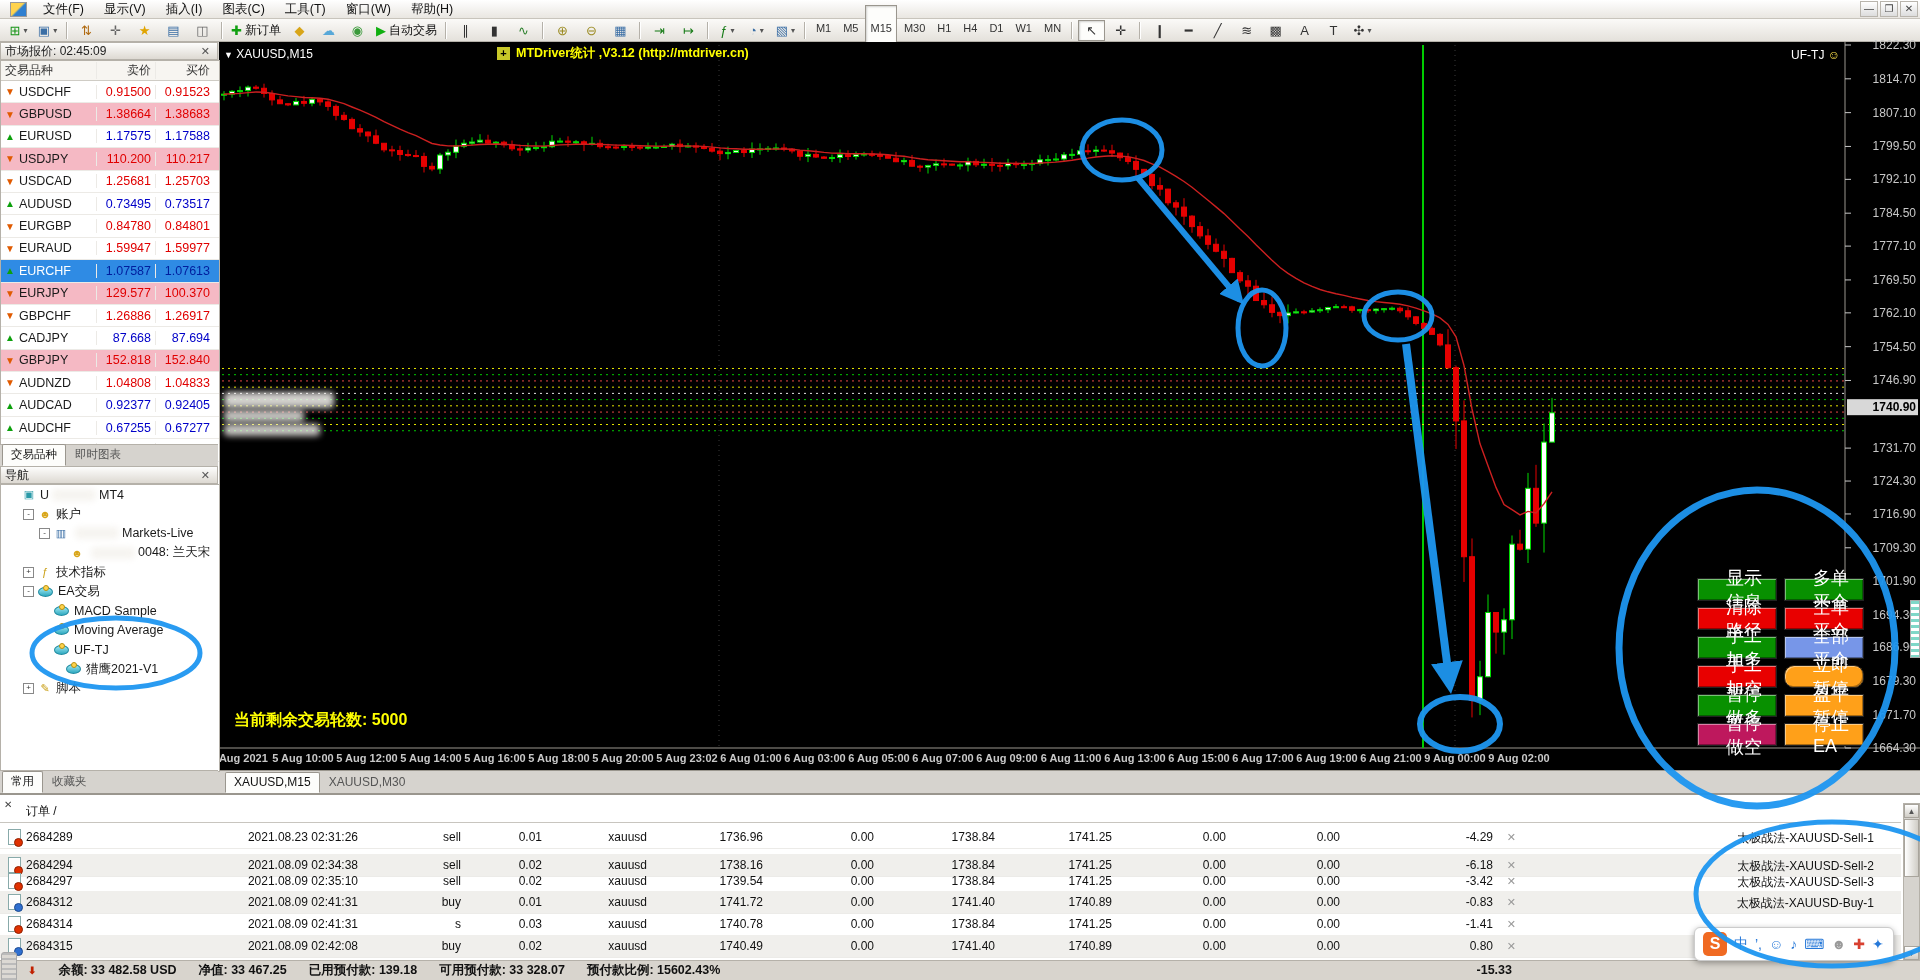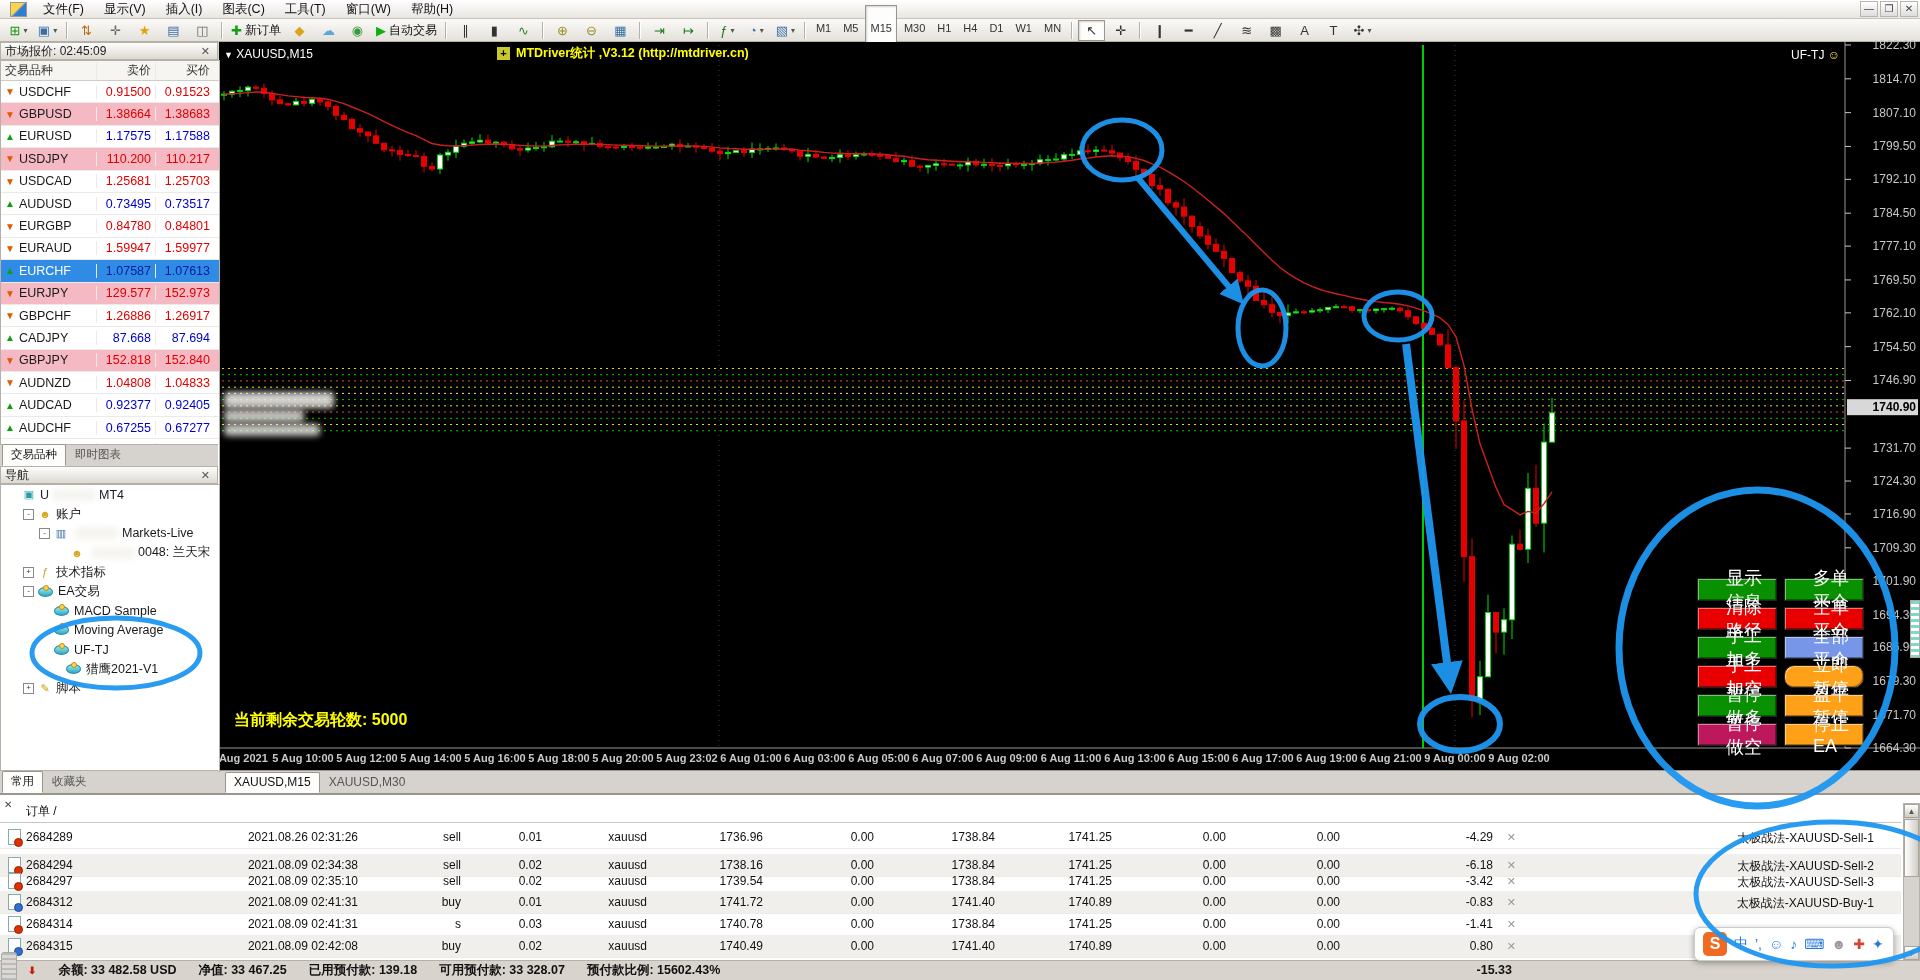--- a/index.html
+++ b/index.html
@@ -777,21 +777,21 @@
             </span>
             <span class="mw-bid pr-up">1.07587</span>
             <span class="mw-ask pr-up">1.07613</span>
           </div>
           <div class="mw-row pink">
             <span class="mw-sym">
               <span class="arrow-down">▼</span>
               <span>EURJPY</span>
             </span>
             <span class="mw-bid pr-down">129.577</span>
-            <span class="mw-ask pr-down">152.973</span>
+            <span class="mw-ask pr-down">100.370</span>
           </div>
           <div class="mw-row">
             <span class="mw-sym">
               <span class="arrow-down">▼</span>
               <span>GBPCHF</span>
             </span>
             <span class="mw-bid pr-down">1.26886</span>
             <span class="mw-ask pr-down">1.26917</span>
           </div>
           <div class="mw-row">
@@ -924,21 +924,21 @@
     <div id="term-header">
         <div style="position: absolute; top: 0px; left: 0px;">
           <span class="t-cell" style="left: 26px; top: 8px;">订单 /</span>
           <div style="position: absolute; left: 0px; top: 27px; width: 1901px; border-bottom: 1px solid rgb(200, 197, 191);"></div>
         </div>
       </div>
     <div id="term-rows">
         <div class="t-row" style="top: 31px;">
           <div class="ordico sell"></div>
           <span class="t-cell" style="left: 26px; top: 4px;">2684289</span>
-          <span class="t-cell" style="right: 1543px; top: 4px;">2021.08.26 02:31:26</span>
+          <span class="t-cell" style="right: 1543px; top: 4px;">2021.08.23 02:31:26</span>
           <span class="t-cell" style="right: 1440px; top: 4px;">sell</span>
           <span class="t-cell" style="right: 1359px; top: 4px;">0.01</span>
           <span class="t-cell" style="right: 1254px; top: 4px;">xauusd</span>
           <span class="t-cell" style="right: 1138px; top: 4px;">1736.96</span>
           <span class="t-cell" style="right: 1027px; top: 4px;">0.00</span>
           <span class="t-cell" style="right: 906px; top: 4px;">1738.84</span>
           <span class="t-cell" style="right: 789px; top: 4px;">1741.25</span>
           <span class="t-cell" style="right: 675px; top: 4px;">0.00</span>
           <span class="t-cell" style="right: 561px; top: 4px;">0.00</span>
           <span class="t-cell" style="right: 408px; top: 4px;">-4.29</span>

